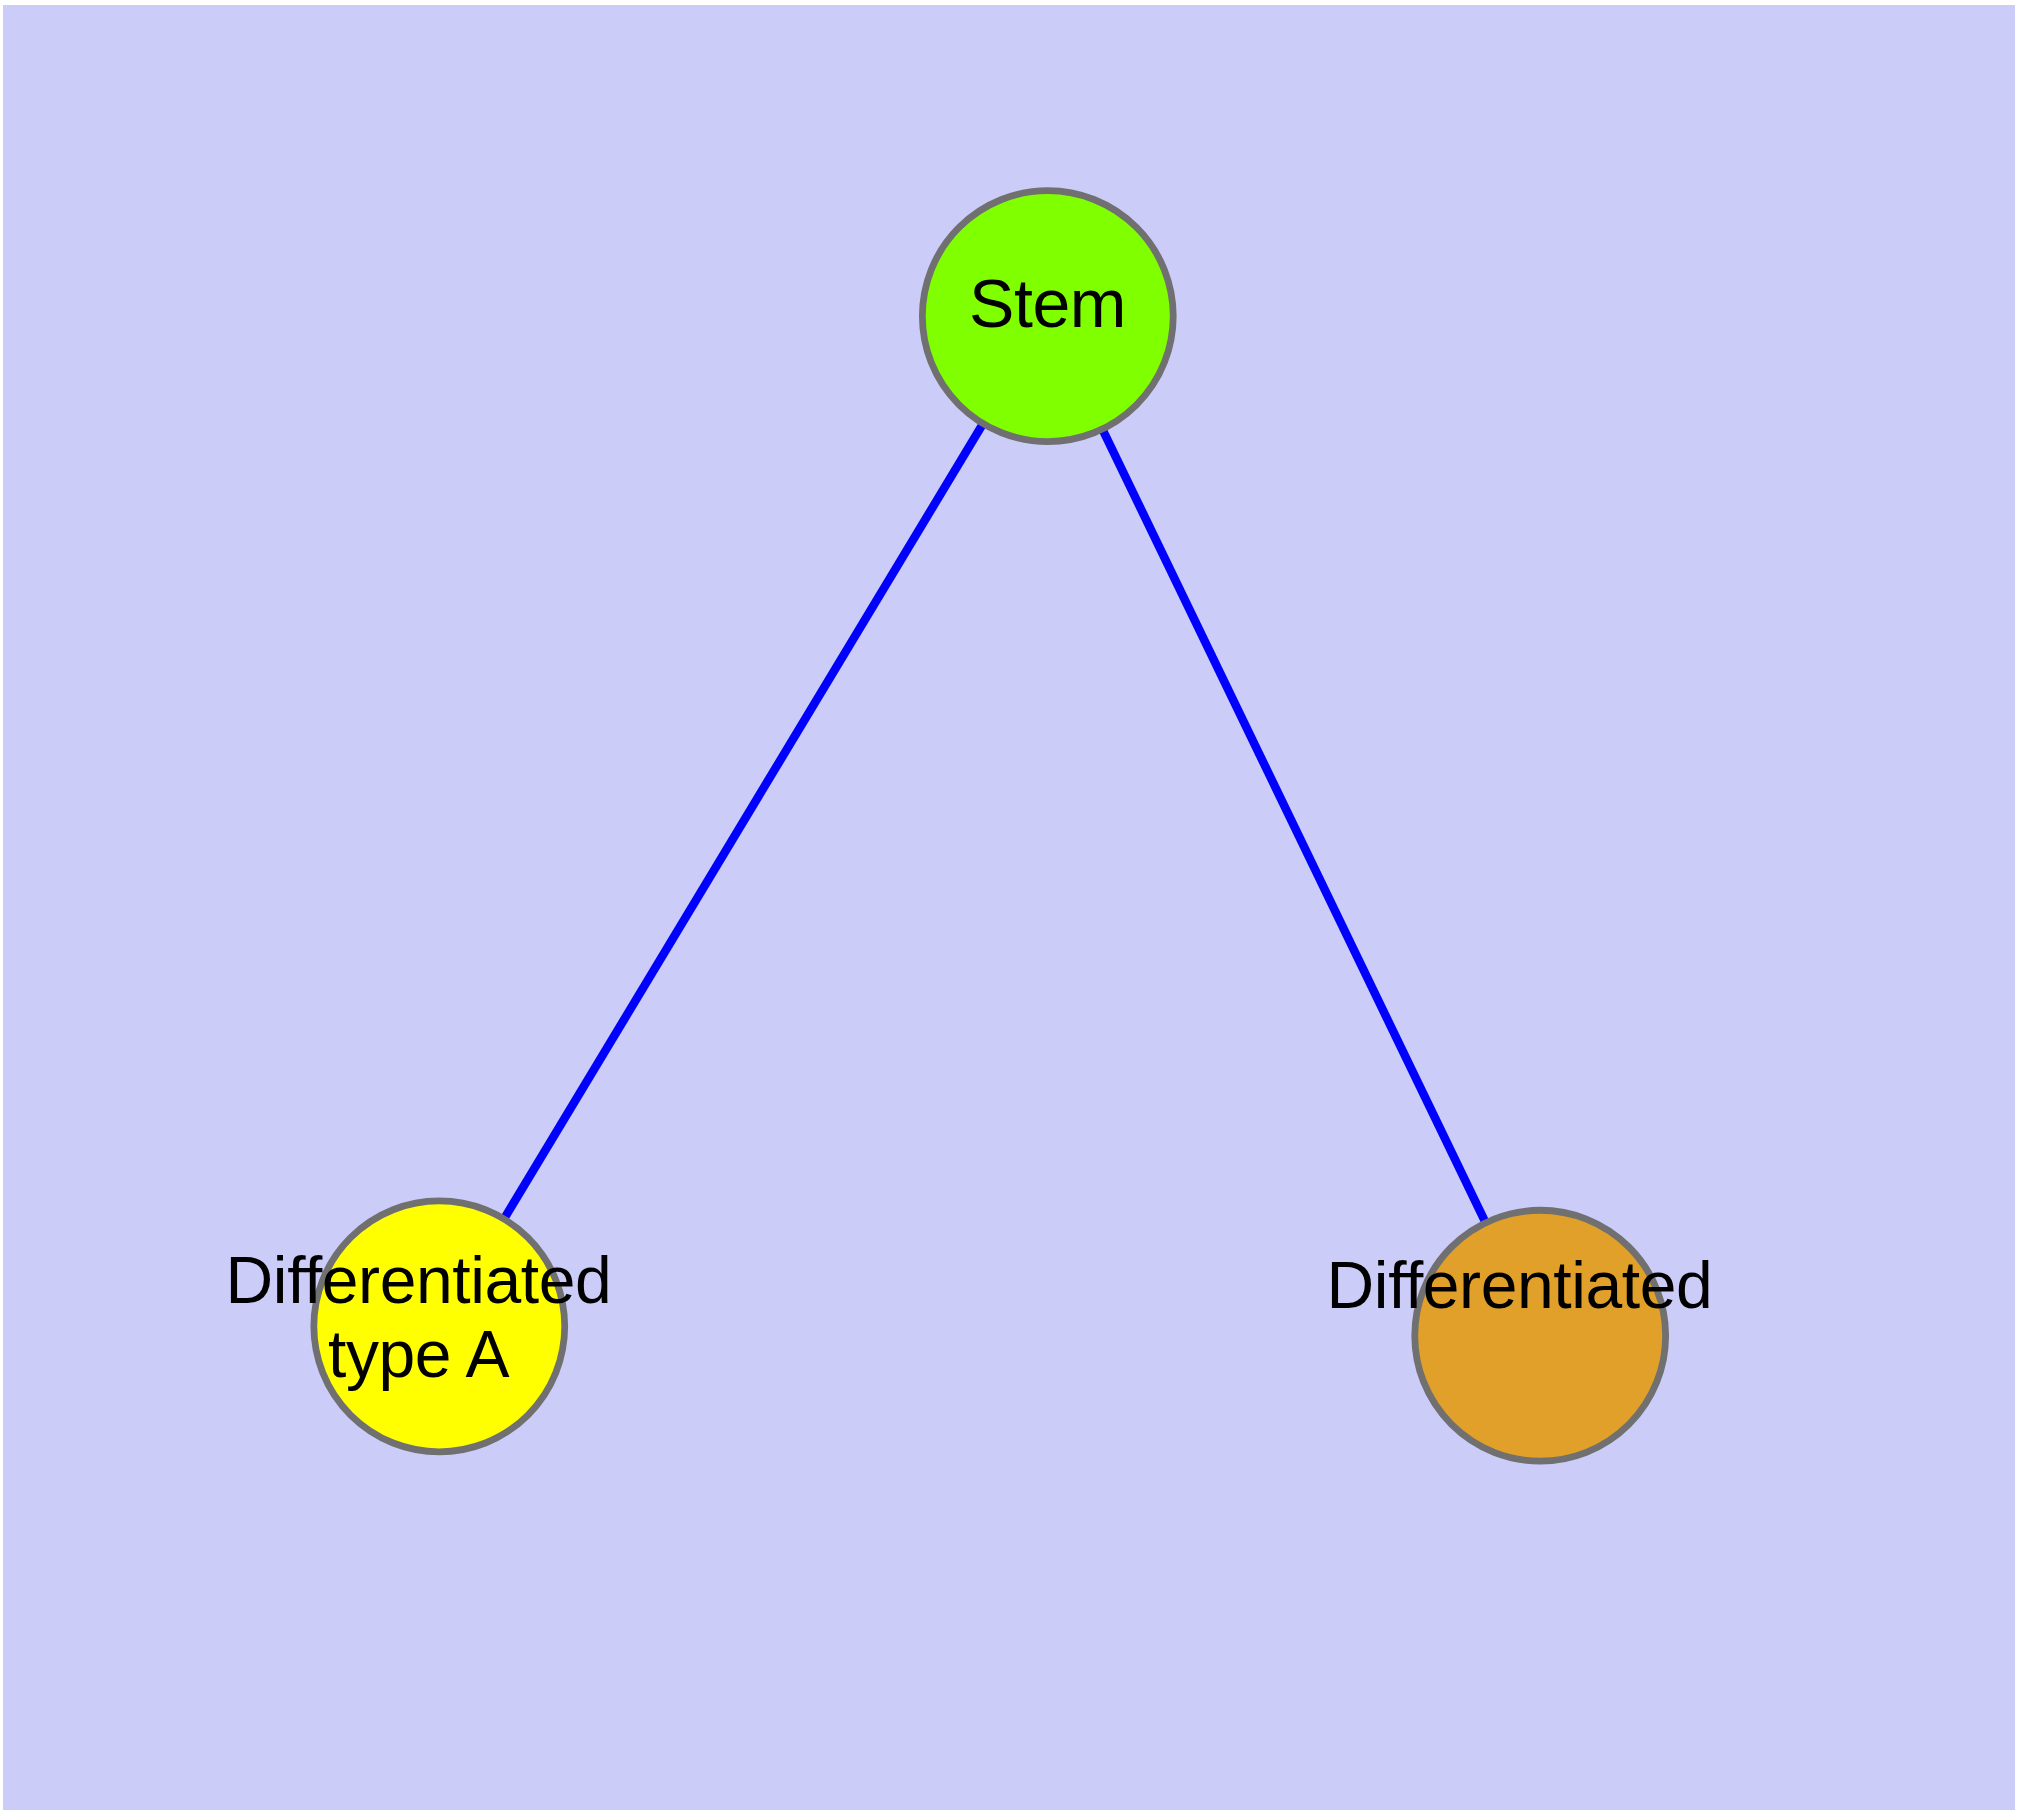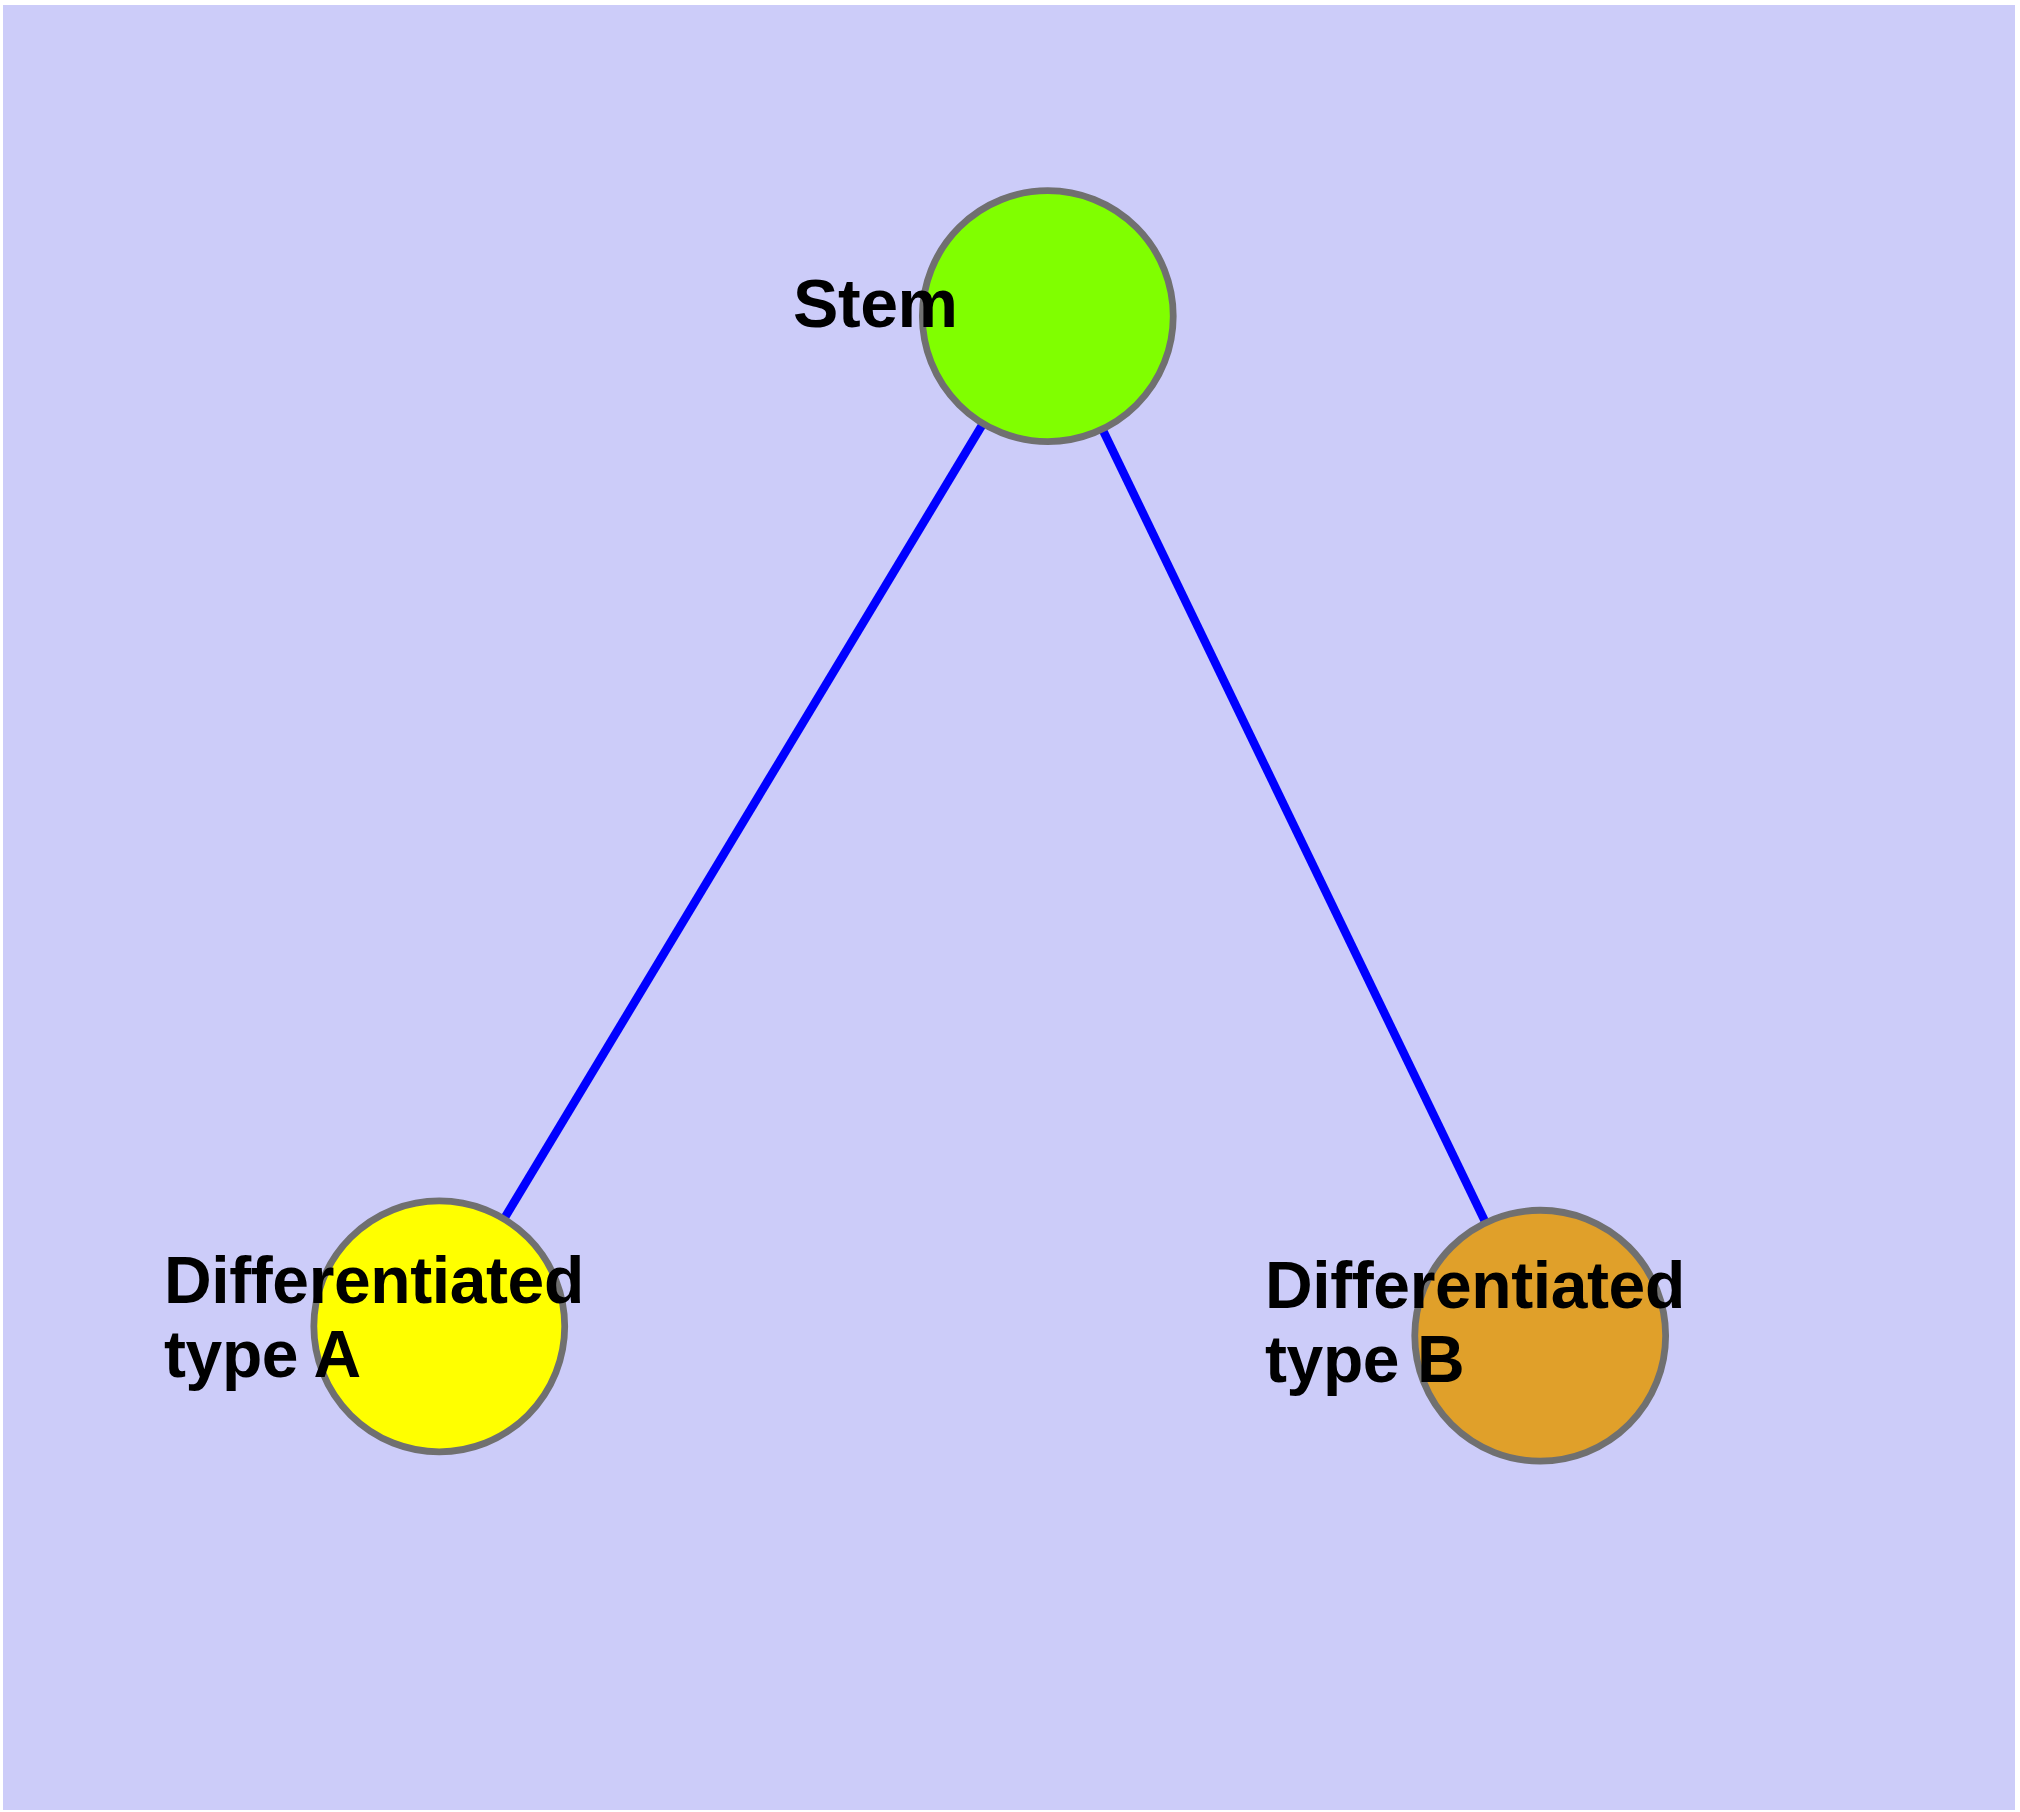--- a/index.html
+++ b/index.html
@@ -27,22 +27,22 @@
     position: absolute;
     left: 0;
     top: 0;
     width: 2021px;
     height: 1812px;
     display: block;
   }
   .node-label {
     position: absolute;
     color: #000000;
-    font-weight: bold;
-    text-align: left;
+    font-weight: normal;
+    text-align: center;
     white-space: pre;
     line-height: 1.12;
     letter-spacing: -0.4px;
     pointer-events: none;
   }
   #label-stem {
     font-size: 68px;
     left: 793px;
     top: 265px;
     width: 509px;
@@ -75,15 +75,15 @@
       <circle cx="1236" cy="373" r="148" fill="#80ff00" stroke="#707070" stroke-width="8"></circle>
       <circle cx="518" cy="1565" r="148" fill="#ffff00" stroke="#707070" stroke-width="8"></circle>
       <circle cx="1817" cy="1576" r="148" fill="#e0a02a" stroke="#707070" stroke-width="8"></circle>
     </g>
   </svg>
 
   <div class="node-label" id="label-stem">Stem</div>
 
   <div class="node-label" id="label-diff-a"><span>Differentiated</span><br><span>type A</span></div>
 
-  <div class="node-label" id="label-diff-b"><span>Differentiated</span><br><span>type B</span></div>
+  <div class="node-label" id="label-diff-b"><span>Differentiated</span><br></div>
 </div>
 
 
 </body></html>

